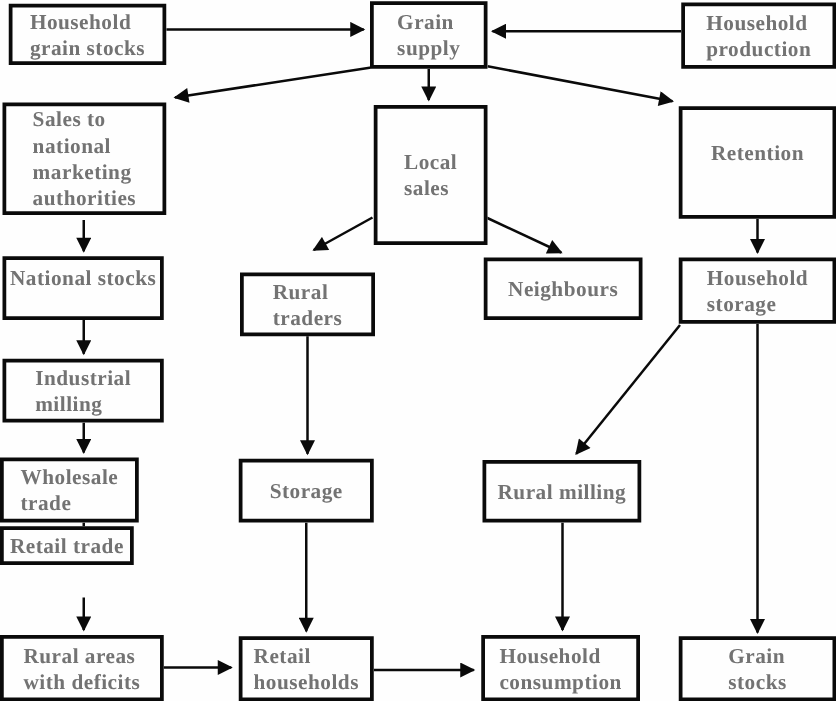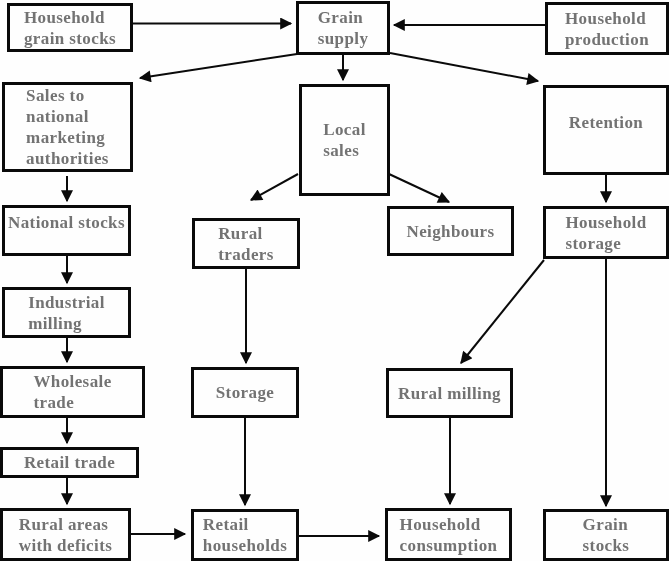--- a/index.html
+++ b/index.html
@@ -86,26 +86,26 @@
   <div class="node hi" style="left:2px;   top:205px; width:129px; height:51px;">National stocks</div>
   <div class="node" style="left:192px; top:205px; width:108px; height:51px;margin-top:13px;">Rural
 traders</div>
   <div class="node" style="left:387px; top:206px; width:127px; height:50px;">Neighbours</div>
   <div class="node" style="left:543px; top:206px; width:126px; height:53px;">Household
 storage</div>
 
   <div class="node" style="left:2px;   top:287px; width:129px; height:51px;">Industrial
 milling</div>
 
-  <div class="node" style="left:0px;   top:366px; width:145px; height:52px;">Wholesale
+  <div class="node" style="left:0px;   top:366px; width:111px; height:52px;">Wholesale
 trade</div>
   <div class="node" style="left:191px; top:367px; width:108px; height:51px;">Storage</div>
   <div class="node" style="left:386px; top:368px; width:127px; height:50px;">Rural milling</div>
 
-  <div class="node" style="left:0px;   top:447px; width:139px; height:31px;">Retail trade</div>
+  <div class="node" style="left:0px;   top:421px; width:107px; height:31px;">Retail trade</div>
 
   <div class="node" style="left:0px;   top:508px; width:131px; height:53px;">Rural areas
 with deficits</div>
   <div class="node" style="left:191px; top:509px; width:108px; height:52px;">Retail
 households</div>
   <div class="node" style="left:385px; top:508px; width:127px; height:53px;">Household
 consumption</div>
   <div class="node" style="left:543px; top:509px; width:126px; height:52px;">Grain
 stocks</div>
 

